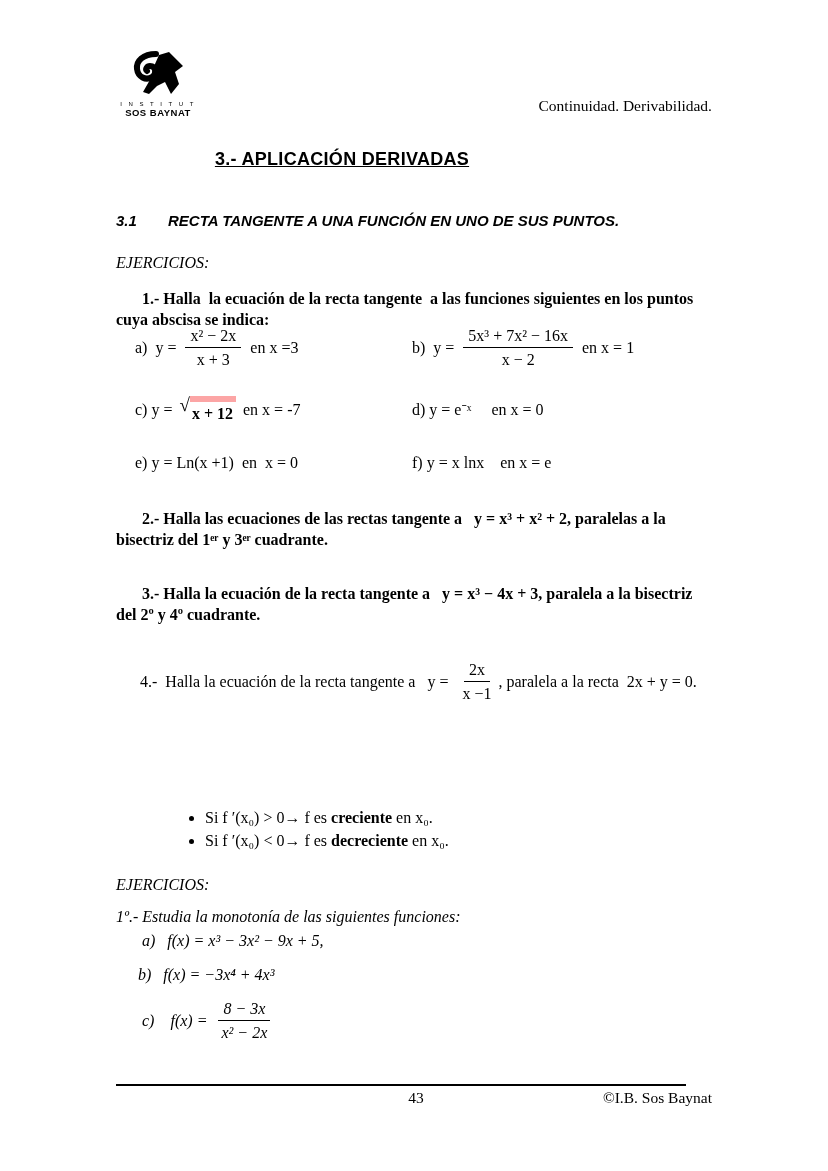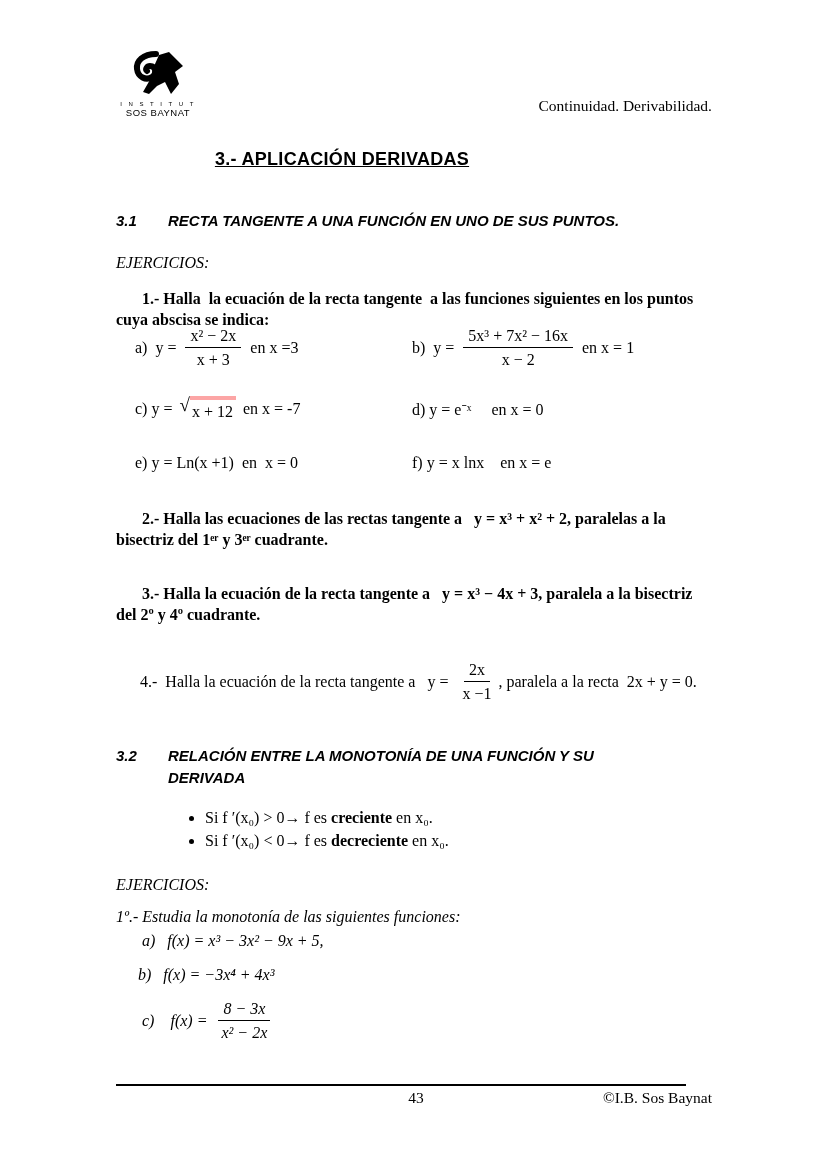--- a/index.html
+++ b/index.html
@@ -13,21 +13,21 @@
     font-family: "Liberation Serif", serif;
     font-size: 16px;
     overflow: hidden;
   }
   .abs { position: absolute; left: 116px; width: 596px; }
   .t { white-space: pre-wrap; }
 
   
   .logo { left: 118px; width: 80px; text-align: center; }
   .logo-line1 { font-family: "Liberation Sans", sans-serif; font-size: 6px; letter-spacing: 2.5px; margin-top: 1px; white-space: nowrap; }
-  .logo-line2 { font-family: "Liberation Sans", sans-serif; font-size: 9.5px; font-weight: normal; letter-spacing: 0.5px; white-space: nowrap; }
+  .logo-line2 { font-family: "Liberation Sans", sans-serif; font-size: 9.5px; font-weight: bold; letter-spacing: 0.5px; white-space: nowrap; }
   .header-right { text-align: right; font-size: 15.5px; }
 
   
   .doc-title { left: 0; width: 684px; text-align: center; font-family: "Liberation Sans", sans-serif; font-size: 18px; font-weight: bold; }
   .doc-title span { text-decoration: underline; letter-spacing: 0.3px; }
   .section-heading { display: flex; font-family: "Liberation Sans", sans-serif; font-size: 15px; font-weight: bold; font-style: italic; line-height: 22px; }
   .sec-num { width: 24px; flex: 0 0 24px; }
   .sec-text { margin-left: 28px; }
   .ejercicios { font-style: italic; font-size: 16px; }
 
@@ -36,21 +36,21 @@
   .italic { font-style: italic; }
 
   
   .math-line { display: flex; align-items: center; line-height: 19px; }
   .math-line .gap { width: 7px; flex: 0 0 7px; }
   .frac { display: inline-flex; flex-direction: column; align-items: center; text-align: center; margin: 0 2px; }
   .frac .num { padding: 0 5px 2px; border-bottom: 1px solid #000; }
   .frac .den { padding: 2px 5px 0; }
   .sqrt { display: inline-flex; align-items: stretch; }
   .radical { font-size: 19px; line-height: 17px; }
-  .radicand { border-top: 4px solid #fca5a5; padding: 2px 3px 0 2px; }
+  .radicand { border-top: 6px solid #fca5a5; padding: 2px 3px 0 2px; font-weight: bold; }
 
   
   .bullets { list-style: disc outside; margin: 0; padding-left: 89px; }
   .bullets li { line-height: 23px; }
   .bold { font-weight: bold; }
 
   
   .footer-rule { border-top: 2px solid #000; width: 570px; }
   .footer-row { height: 20px; font-size: 15.5px; }
   .footer-row .page-num { position: absolute; left: 4px; right: 0; text-align: center; }
@@ -130,27 +130,20 @@
   <div class="abs math-line" style="top:660px; padding-left:24px; width:572px">
     <span class="t">4.-  Halla la ecuación de la recta tangente a   y =</span>
     <span class="gap"></span>
     <span class="frac">
       <span class="num t">2x</span>
       <span class="den t">x −1</span>
     </span>
     <span class="t">, paralela a la recta  2x + y = 0.</span>
   </div>
 
-  <div class="abs section-heading" style="top:745px">
-    <span class="sec-num t">3.2</span>
-    <span class="sec-text">
-      <span class="t" style="display:block">RELACIÓN ENTRE LA MONOTONÍA DE UNA FUNCIÓN Y SU</span>
-      <span class="t" style="display:block">DERIVADA</span>
-    </span>
-  </div>
 
   <ul class="abs bullets" style="top:806px">
     <li><span class="t">Si f ′(x₀) &gt; 0→ f es </span><span class="t bold">creciente</span><span class="t"> en x₀.</span></li>
     <li><span class="t">Si f ′(x₀) &lt; 0→ f es </span><span class="t bold">decreciente</span><span class="t"> en x₀.</span></li>
   </ul>
 
   <div class="abs ejercicios t" style="top:876px">EJERCICIOS:</div>
 
   <div class="abs italic t" style="top:908px">1º.- Estudia la monotonía de las siguientes funciones:</div>
   <div class="abs italic t" style="top:932px; padding-left:26px">a)   f(x) = x³ − 3x² − 9x + 5,</div>

